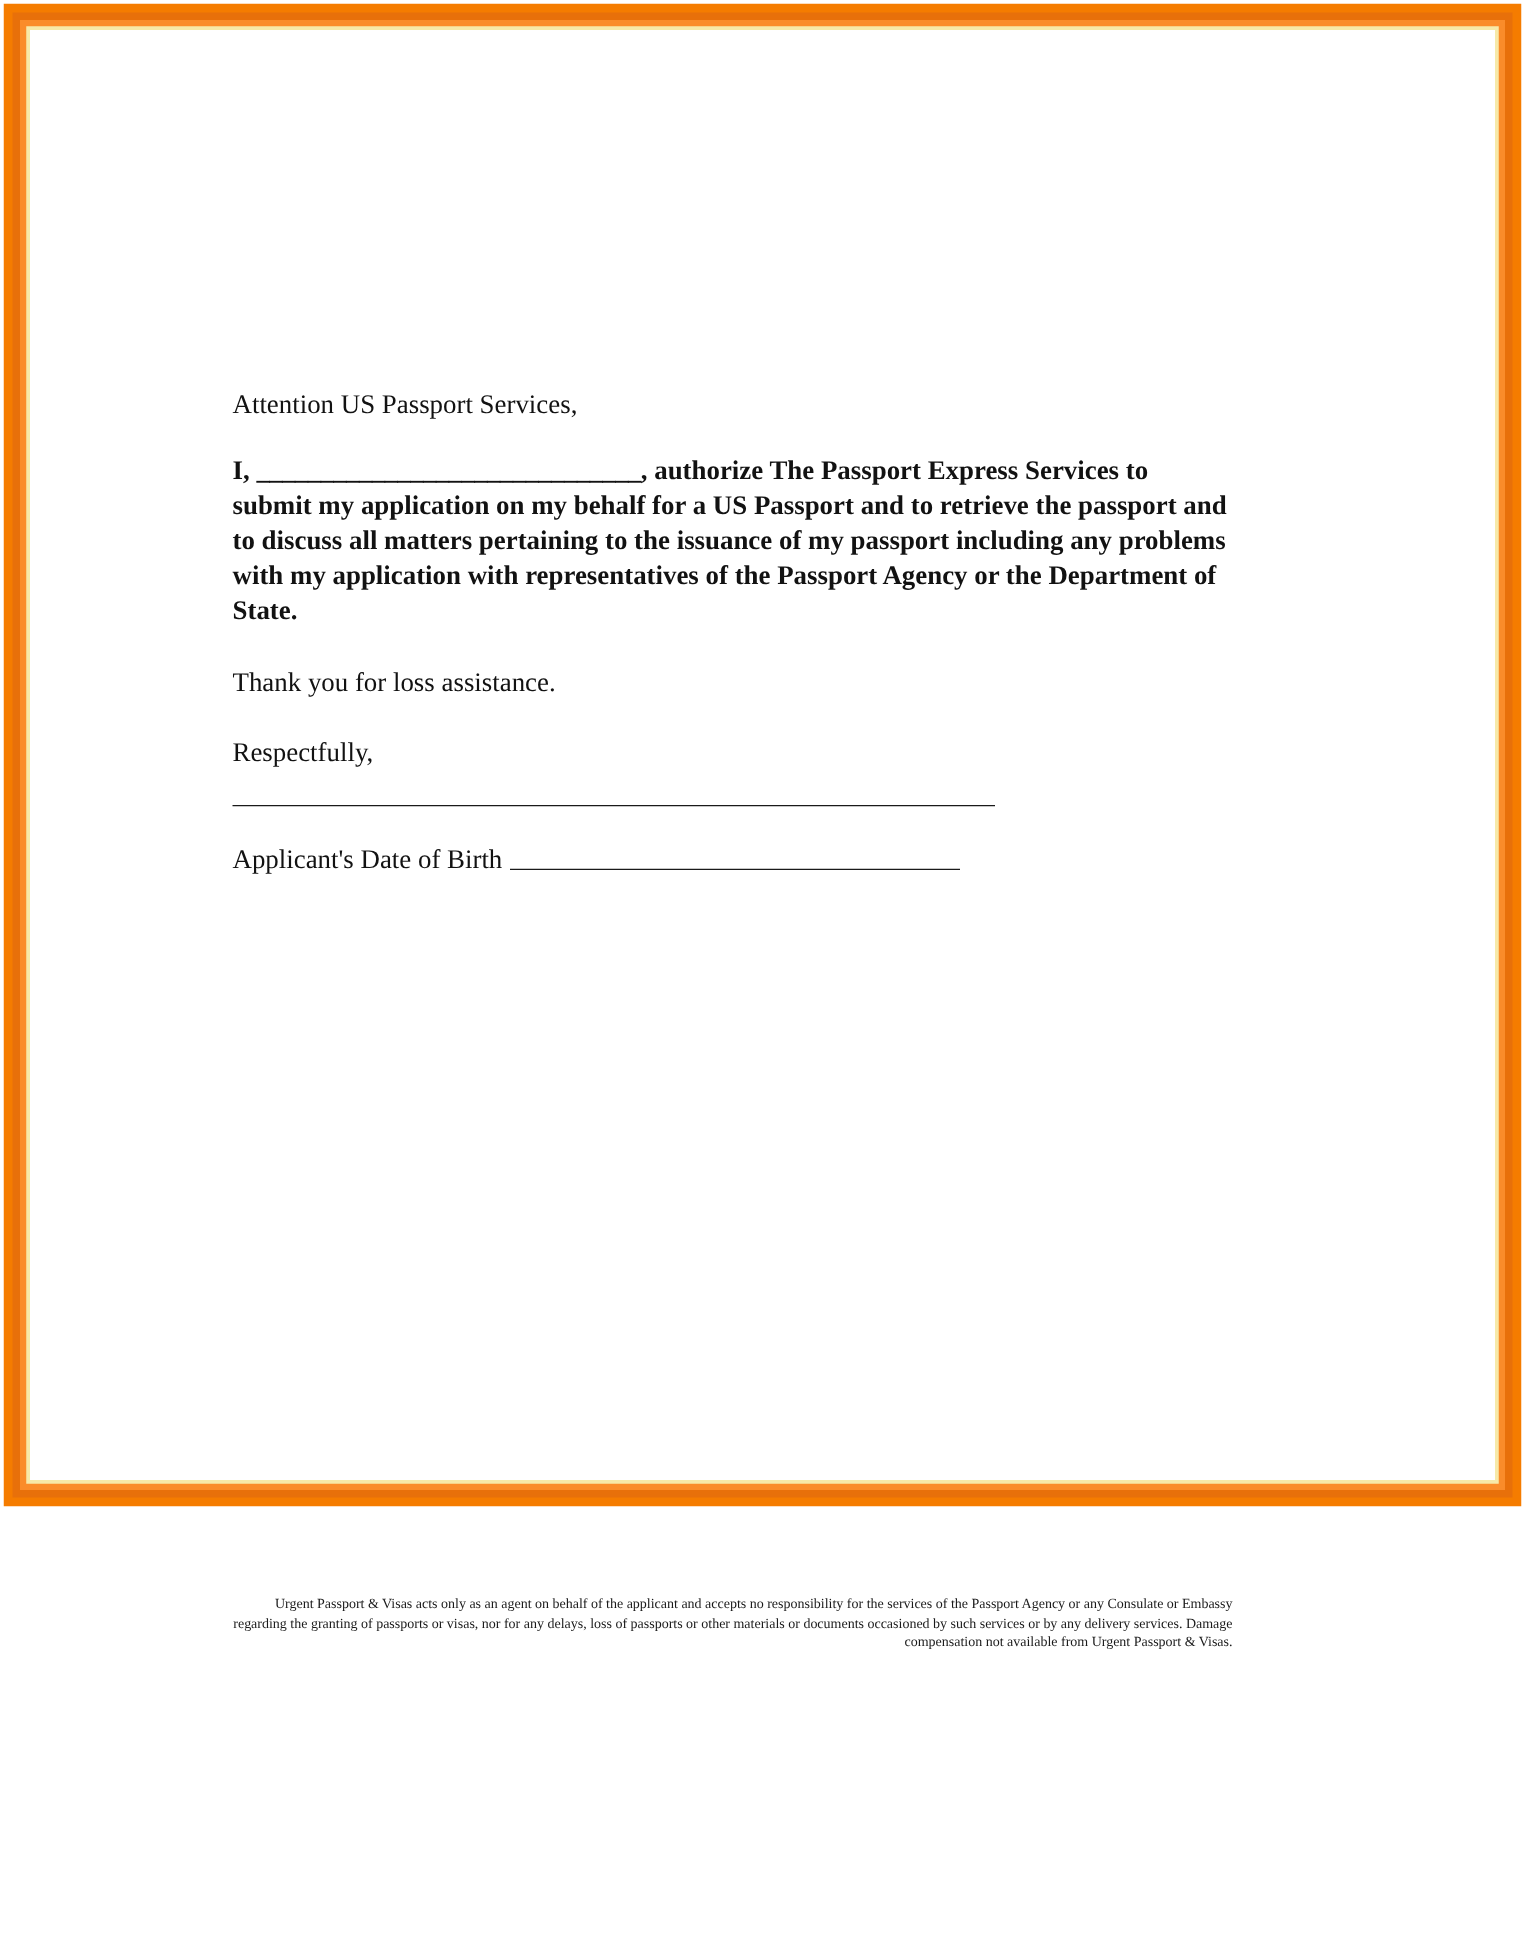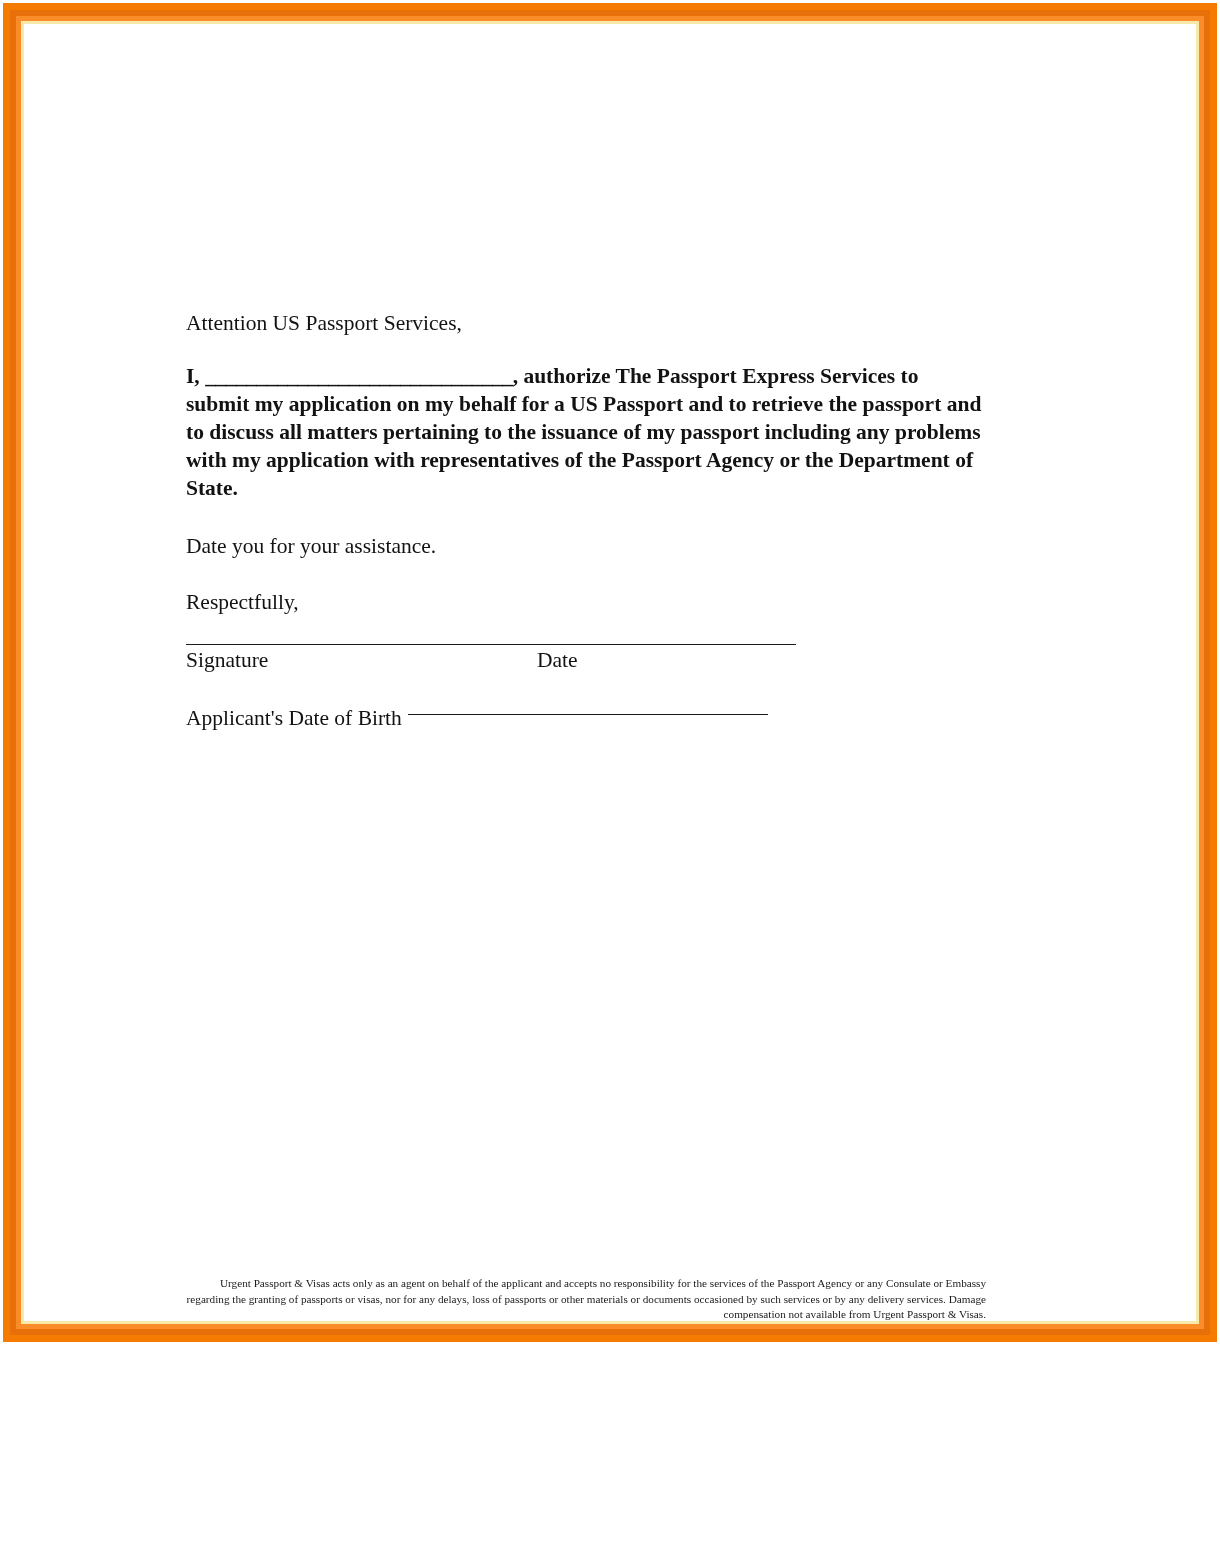--- a/index.html
+++ b/index.html
@@ -13,21 +13,21 @@
     font-family: "Liberation Serif", "DejaVu Serif", serif;
     overflow: hidden;
   }
 
   
   .frame-outer {
     position: absolute;
     left: 3px;
     top: 3px;
     width: 1214px;
-    height: 1339px;
+    height: 1202px;
     box-sizing: border-box;
     background: #f57c00;
   }
   .frame-band-2 {
     position: absolute;
     left: 7px;
     top: 7px;
     right: 7px;
     bottom: 7px;
     background: #e8700a;
@@ -117,21 +117,21 @@
     position: absolute;
     left: 351px;
     top: 0;
     font-size: 21.5px;
     color: #121212;
   }
 
   .dob-row {
     margin-top: 30px;
     display: flex;
-    align-items: center;
+    align-items: flex-end;
     font-size: 21.5px;
     color: #121212;
   }
   .dob-rule {
     display: inline-block;
     width: 360px;
     height: 0;
     border-top: 1.6px solid #1a1a1a;
     margin-left: 6px;
     position: relative;
@@ -159,30 +159,26 @@
       <div class="frame-band-4">
 
         <div class="page-sheet">
 
           <div class="doc-body">
 
             <p class="doc-line salutation">Attention US Passport Services,</p>
 
             <p class="doc-line auth-paragraph"><span>I, </span><span class="blank-rule">______________________________</span><span>, authorize The Passport Express Services to submit my application on my behalf for a US Passport and to retrieve the passport and to discuss all matters pertaining to the issuance of my passport including any problems with my application with representatives of the Passport Agency or the Department of State.</span></p>
 
-            <p class="doc-line thanks-line">Date you for your assistance.</p>
+            <p class="doc-line thanks-line">Thank you for loss assistance.</p>
 
             <p class="doc-line closing-line">Respectfully,</p>
 
             <div class="signature-block">
               <div class="sig-rule"></div>
-              <div class="sig-labels">
-                <span class="sig-label-signature">Signature</span>
-                <span class="sig-label-date">Date</span>
-              </div>
             </div>
 
             <div class="dob-row">
               <span>Applicant's Date of Birth</span>
               <span class="dob-rule"></span>
             </div>
 
           </div>
 
           <div class="disclaimer">Urgent Passport &amp; Visas acts only as an agent on behalf of the applicant and accepts no responsibility for the services of the Passport Agency or any Consulate or Embassy regarding the granting of passports or visas, nor for any delays, loss of passports or other materials or documents occasioned by such services or by any delivery services. Damage compensation not available from Urgent Passport &amp; Visas.</div>

